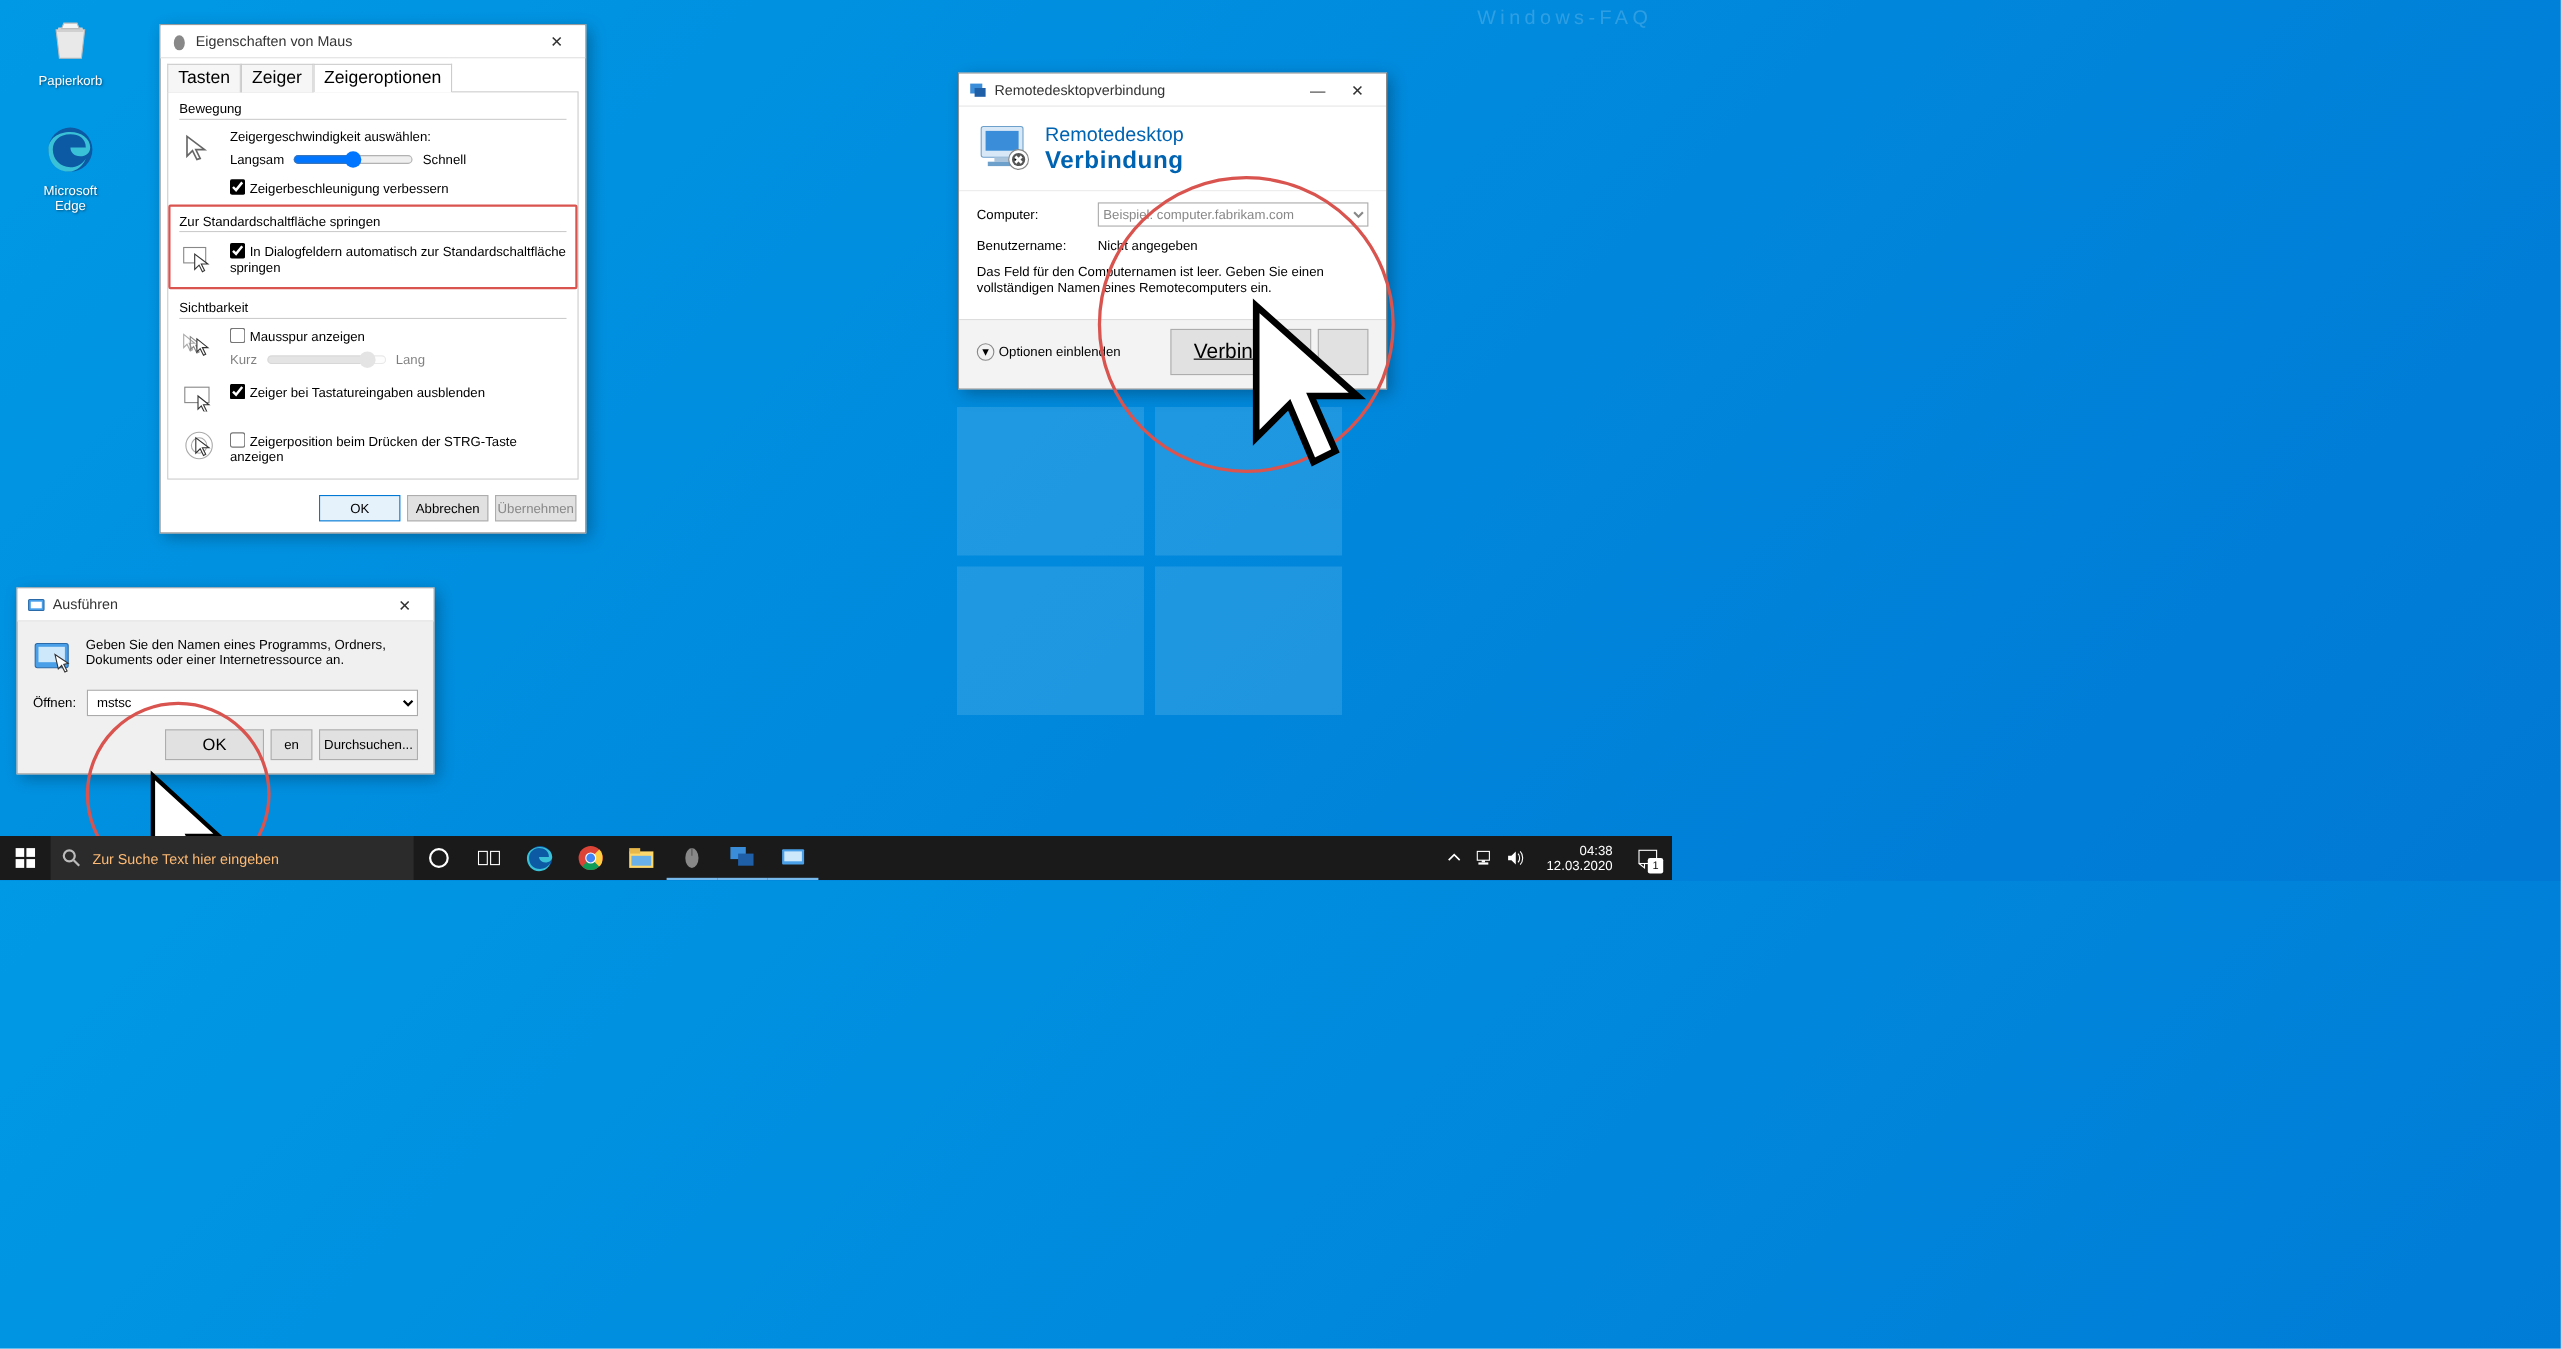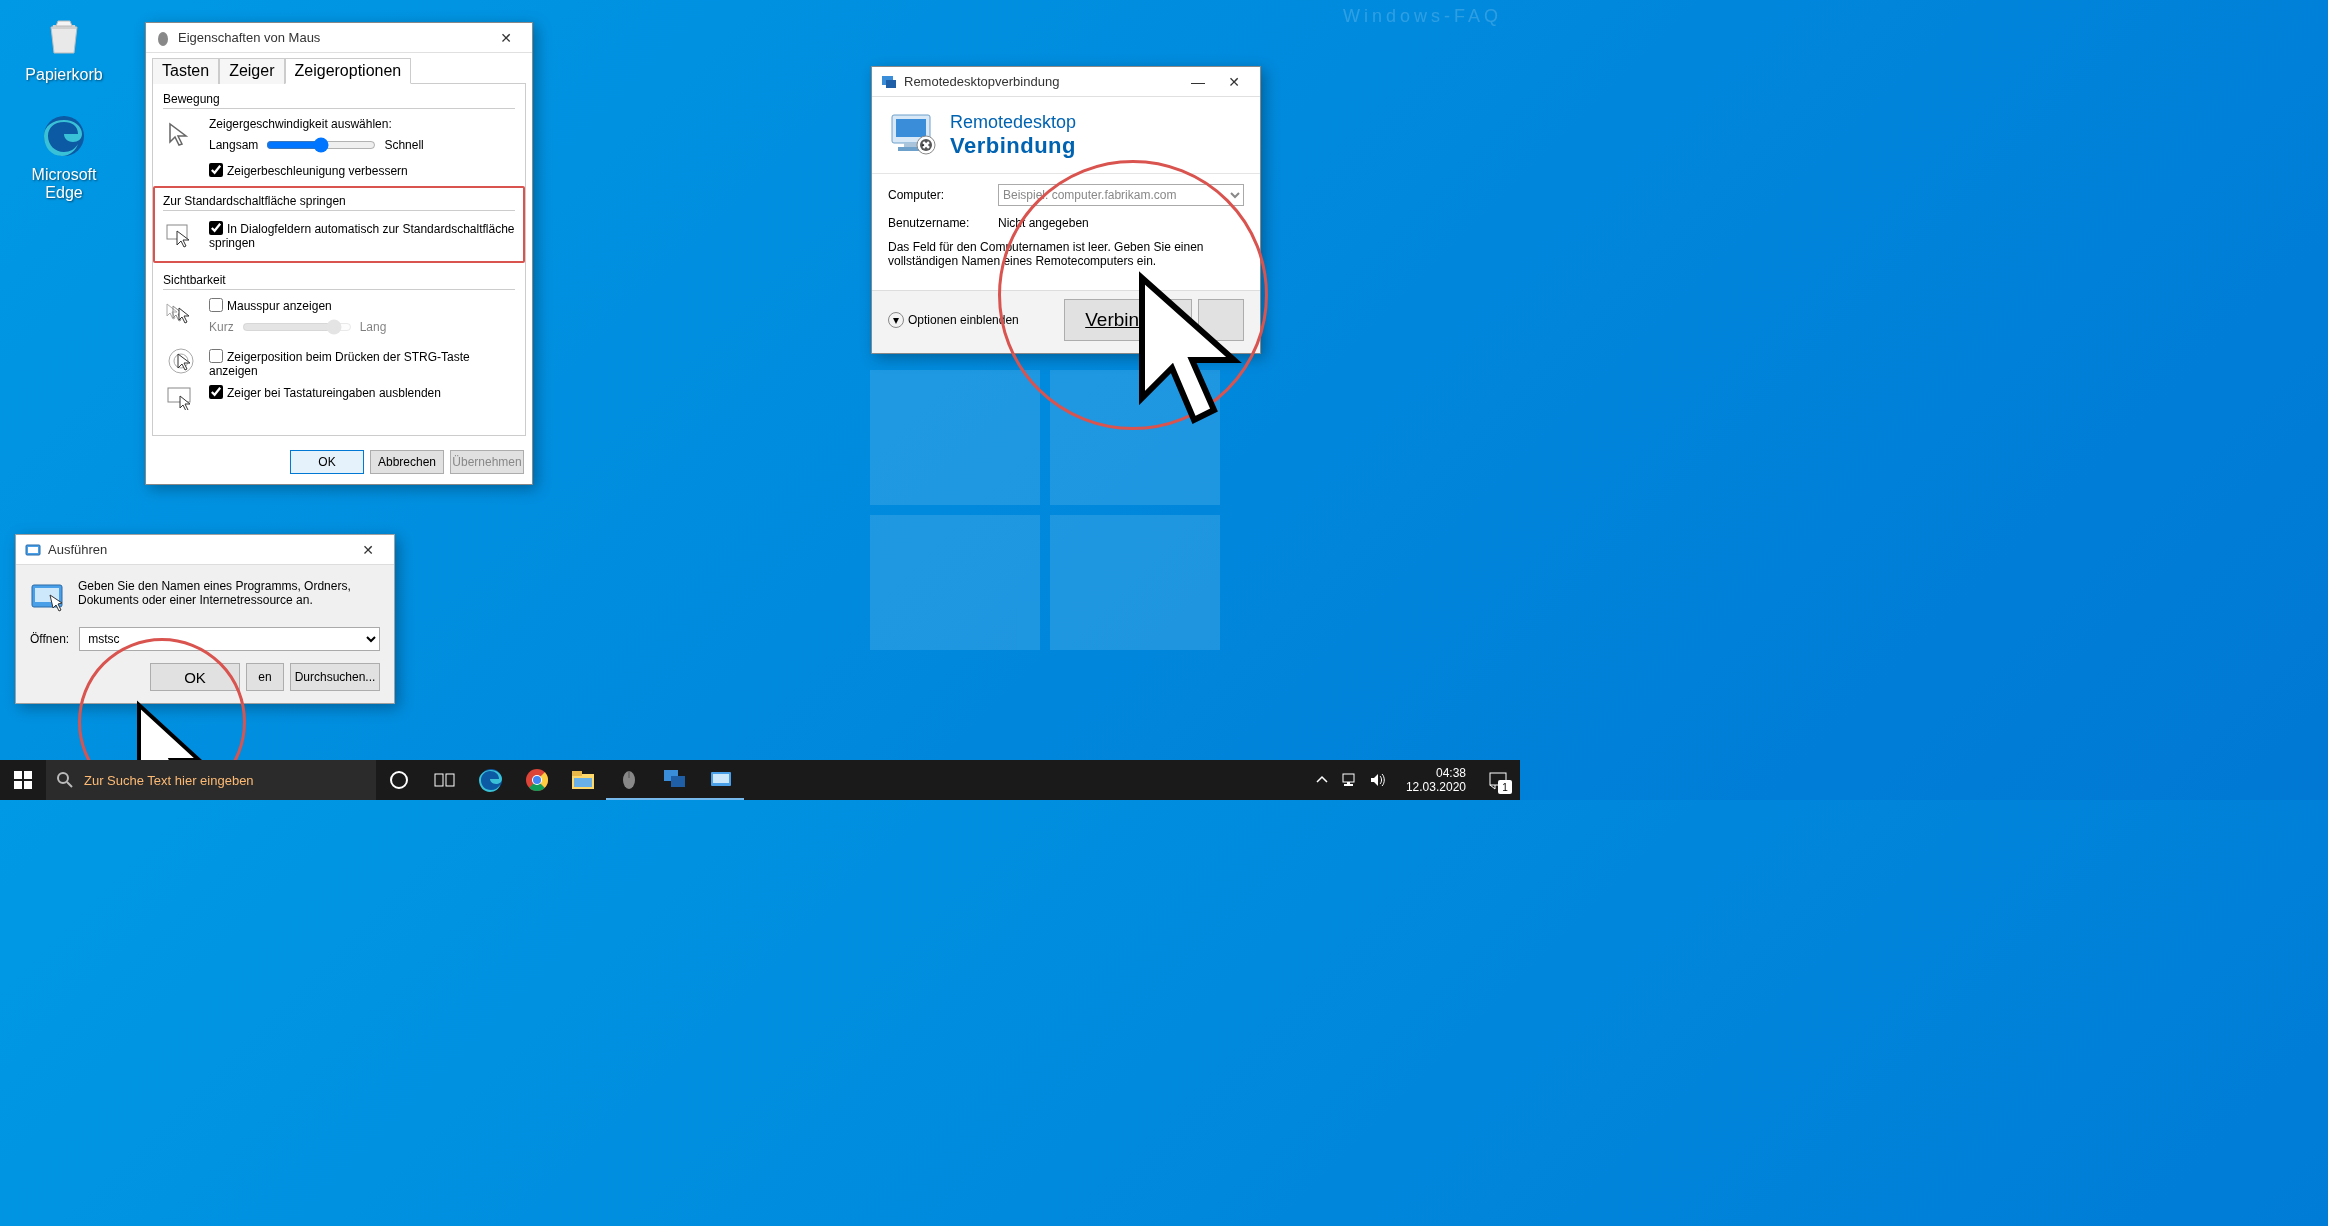--- a/index.html
+++ b/index.html
@@ -1,18 +1,18 @@
 <!DOCTYPE html>
 <html><head>
 <meta charset="utf-8">
 <style>
 * { margin: 0; padding: 0; box-sizing: border-box; font-family: "Segoe UI", Tahoma, sans-serif; }
 body { width: 1520px; height: 800px; background: linear-gradient(135deg, #0099e5 0%, #0078d4 100%); position: relative; overflow: hidden; }
 .watermark { position: absolute; top: 6px; right: 18px; color: rgba(255,255,255,0.18); font-size: 18px; font-weight: 300; letter-spacing: 4px; }
-.desktop-icon { position: absolute; width: 80px; text-align: center; color: #fff; font-size: 16px; cursor: pointer; }
+.desktop-icon { position: absolute; width: 80px; text-align: center; color: #fff; font-size: 12px; cursor: pointer; }
 .desktop-icon .ico { width: 52px; height: 52px; margin: 0 auto 4px; display: flex; align-items: center; justify-content: center; }
 .desktop-icon .lbl { text-shadow: 1px 1px 2px rgba(0,0,0,0.5); }
 .win-logo-bg { position: absolute; left: 870px; top: 370px; width: 370px; height: 300px; opacity: 0.12; }
 .win-logo-bg .wq { position: absolute; background: #fff; width: 170px; height: 135px; }
 .win-logo-bg .w1 { left: 0; top: 0; } .win-logo-bg .w2 { left: 180px; top: 0; }
 .win-logo-bg .w3 { left: 0; top: 145px; } .win-logo-bg .w4 { left: 180px; top: 145px; }
 .dialog { position: absolute; background: #fff; border: 1px solid #888; box-shadow: 4px 4px 14px rgba(0,0,0,0.3); font-size: 12px; color: #000; }
 .dialog .titlebar { height: 30px; background: #fff; display: flex; align-items: center; padding: 0 8px; border-bottom: 1px solid #e0e0e0; }
 .dialog .titlebar .ti { width: 18px; height: 18px; margin-right: 6px; display: flex; align-items: center; justify-content: center; }
 .dialog .titlebar .ttxt { flex: 1; color: #333; font-size: 13px; }
@@ -164,41 +164,41 @@
         </div>
       <div style="flex:1">
         <label><input type="checkbox" class="chk" style=""><span>Mausspur anzeigen</span></label>
         <div class="slider-wrap" style="margin-top:6px;opacity:0.5;">
           <span>Kurz</span>
           <input type="range" class="sl" min="0" max="10" value="9" disabled="" style="">
           <span>Lang</span>
         </div>
       </div>
     </div>
+    <div class="row">
+      <div class="ico32">
+          <svg width="30" height="26">
+            <rect x="2" y="4" width="22" height="14" fill="#fff" stroke="#888"></rect>
+            <path d="M14 12l0 12 3-3 3 6 2-1-3-6 5 0z" fill="#fff" stroke="#333"></path>
+          </svg>
+        </div>
+      <div style="flex:1;padding-top:6px;">
+        <label><input type="checkbox" class="chk" checked="" style=""><span>Zeiger bei Tastatureingaben ausblenden</span></label>
+      </div>
+    </div>
     <div class="row" style="margin-bottom:0;">
       <div class="ico32">
           <svg width="30" height="30">
             <circle cx="15" cy="15" r="12" fill="none" stroke="#aaa"></circle>
             <circle cx="15" cy="15" r="7" fill="none" stroke="#aaa"></circle>
             <path d="M12 8l0 14 4-4 3 6 2-1-3-6 6 0z" fill="#fff" stroke="#333"></path>
           </svg>
         </div>
       <div style="flex:1;padding-top:6px;">
         <label><input type="checkbox" class="chk" style=""><span>Zeigerposition beim Drücken der STRG-Taste anzeigen</span></label>
-      </div>
-    </div>
-    <div class="row">
-      <div class="ico32">
-          <svg width="30" height="26">
-            <rect x="2" y="4" width="22" height="14" fill="#fff" stroke="#888"></rect>
-            <path d="M14 12l0 12 3-3 3 6 2-1-3-6 5 0z" fill="#fff" stroke="#333"></path>
-          </svg>
-        </div>
-      <div style="flex:1;padding-top:6px;">
-        <label><input type="checkbox" class="chk" checked="" style=""><span>Zeiger bei Tastatureingaben ausblenden</span></label>
       </div>
     </div>
   </div>
   <div class="btnrow">
     <button class="dlg primary">OK</button>
     <button class="dlg">Abbrechen</button>
     <button class="dlg" disabled="">Übernehmen</button>
   </div>
 </div>
 

